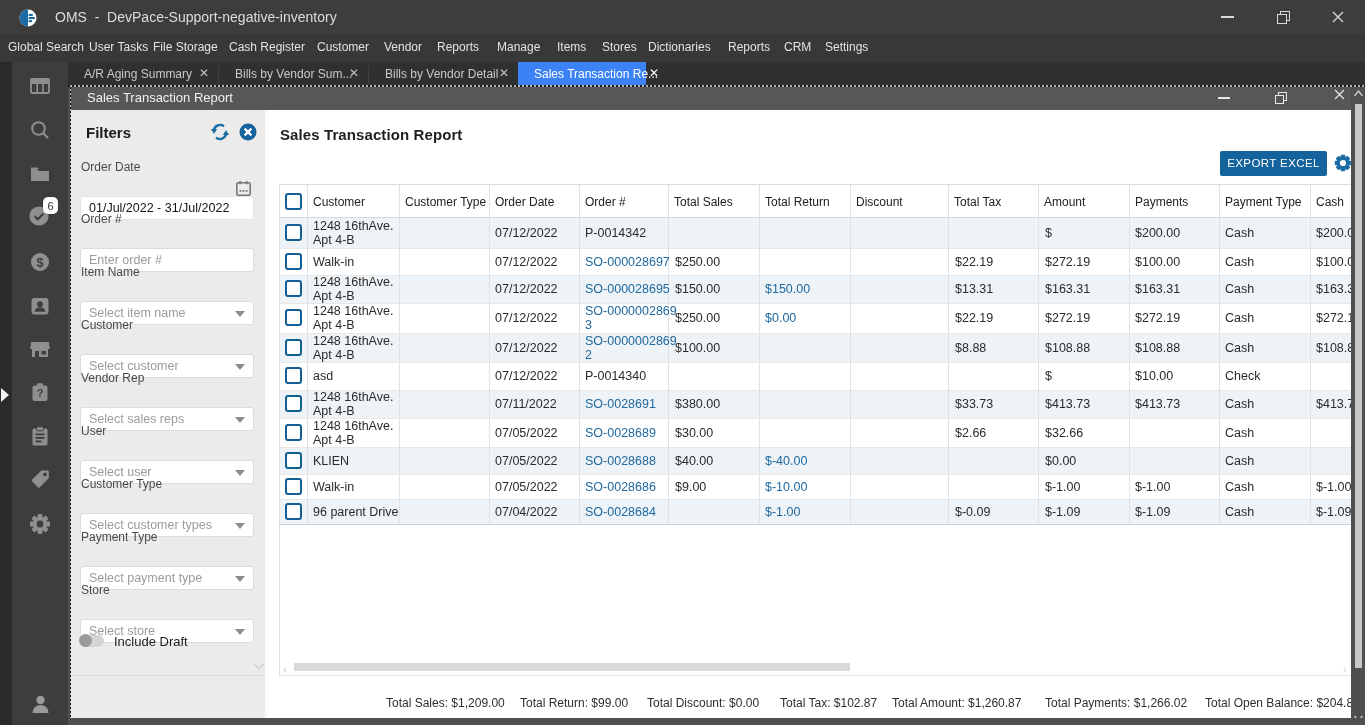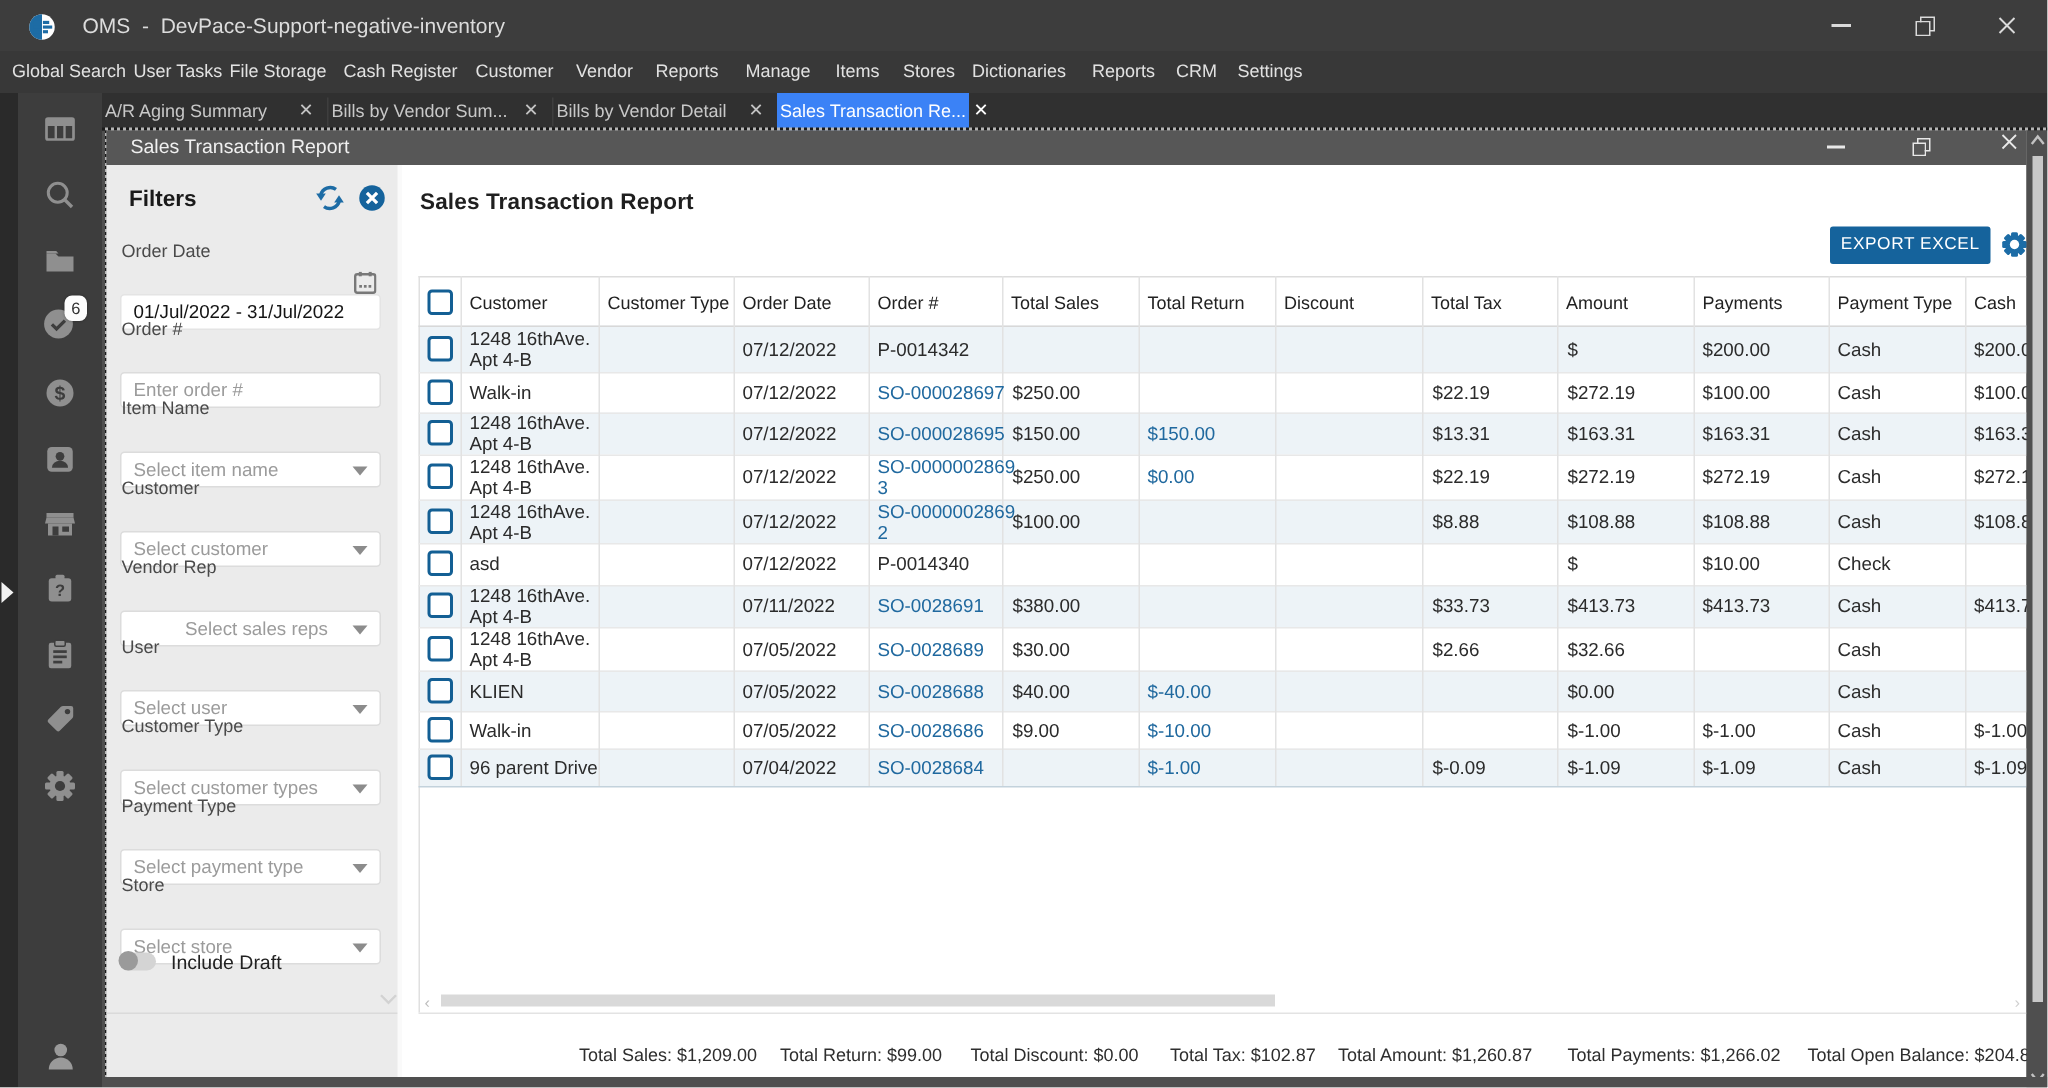--- a/index.html
+++ b/index.html
@@ -1,21 +1,21 @@
 <!DOCTYPE html>
 <html><head>
 <meta charset="utf-8">
 <style>
 * { margin:0; padding:0; box-sizing:border-box; }
 html,body { width:1365px; height:725px; overflow:hidden; font-family:"Liberation Sans", sans-serif; }
 .abs { position:absolute; }
 #app { position:relative; width:1365px; height:725px; background:#4f4f4f; overflow:hidden; }
 .winbtn { position:absolute; }
 .tab { position:absolute; top:0; height:25px; font-size:12px; color:#c8c8c8; }
-.tab .tx { position:absolute; left:2px; top:5px; white-space:nowrap;text-align:center; }
+.tab .tx { position:absolute; left:16px; top:5px; white-space:nowrap;text-align:center; }
 .tab .cl { position:absolute; top:4px; font-size:12px; color:#c4c4c4; }
 .tabsep { position:absolute; top:3px; width:1px; height:19px; background:#3e3e3e; }
 .flabel { position:absolute; font-size:12px; color:#4a4a4a; }
 .finput { position:absolute; left:80px; width:174px; height:24px; background:#ffffff; border:1px solid #dcdcdc; border-radius:3px; font-size:12.5px; color:#9b9b9b; line-height:22px; padding-left:8px; white-space:nowrap; overflow:hidden;margin-top:20px; }
 .caret { position:absolute; width:0; height:0; border-left:5px solid transparent; border-right:5px solid transparent; border-top:6px solid #8c8c8c; }
 .cell { position:absolute; font-size:12.5px; color:#2b2b2b; white-space:nowrap; }
 .link { color:#20699f; }
 .vline { position:absolute; width:1px; background:#e2e2e2; }
 .hline { position:absolute; height:1px; background:#e8e8e8; }
 .cb { position:absolute; width:17px; height:17px; border:2px solid #135f94; border-radius:3px; background:#fff; }
@@ -197,21 +197,21 @@
         <rect x="6.6" y="9" width="1.8" height="1.8" fill="#787878"></rect>
         <rect x="9.7" y="9" width="1.8" height="1.8" fill="#787878"></rect>
       </svg>
       <div class="flabel" style="left:81px;top:212px">Order #</div>
       <div class="finput" style="top:228px;">Enter order #</div>
       <div class="flabel" style="left:81px;top:265px">Item Name</div>
       <div class="finput" style="top:281px;">Select item name<div class="caret" style="right:8px;top:9px"></div></div>
       <div class="flabel" style="left:81px;top:318px">Customer</div>
       <div class="finput" style="top:334px;">Select customer<div class="caret" style="right:8px;top:9px"></div></div>
       <div class="flabel" style="left:81px;top:371px">Vendor Rep</div>
-      <div class="finput" style="top:387px;text-align:center;">Select sales reps<div class="caret" style="right:8px;top:9px"></div></div>
+      <div class="finput" style="top:387px;">Select sales reps<div class="caret" style="right:8px;top:9px"></div></div>
       <div class="flabel" style="left:81px;top:424px">User</div>
       <div class="finput" style="top:440px;">Select user<div class="caret" style="right:8px;top:9px"></div></div>
       <div class="flabel" style="left:81px;top:477px">Customer Type</div>
       <div class="finput" style="top:493px;">Select customer types<div class="caret" style="right:8px;top:9px"></div></div>
       <div class="flabel" style="left:81px;top:530px">Payment Type</div>
       <div class="finput" style="top:546px;">Select payment type<div class="caret" style="right:8px;top:9px"></div></div>
       <div class="flabel" style="left:81px;top:583px">Store</div>
       <div class="finput" style="top:599px;">Select store<div class="caret" style="right:8px;top:9px"></div></div>
     </div>
 

